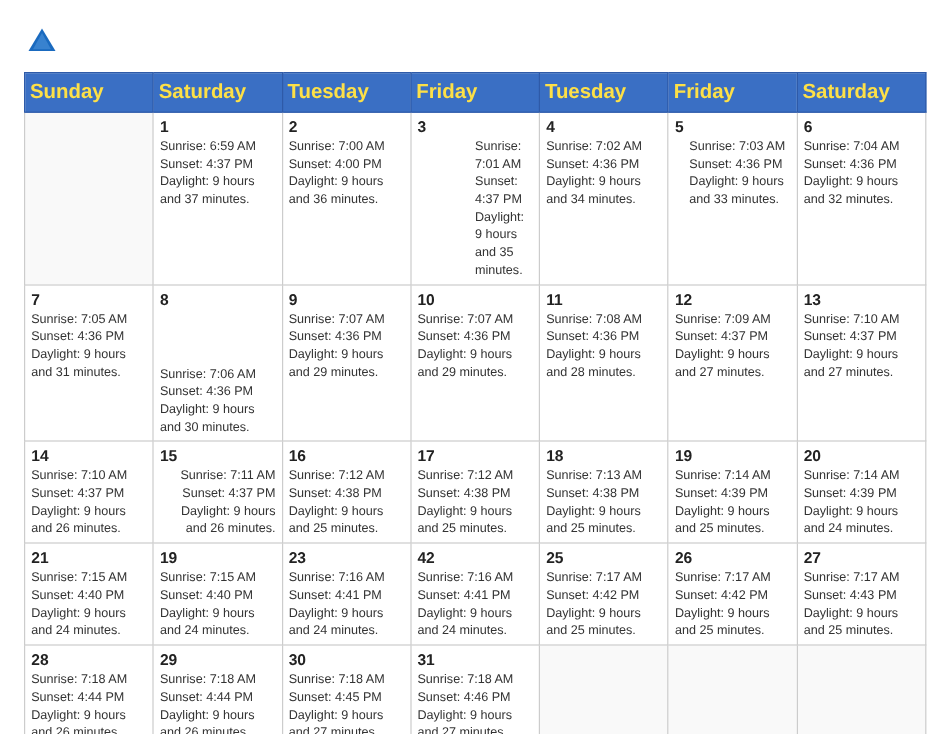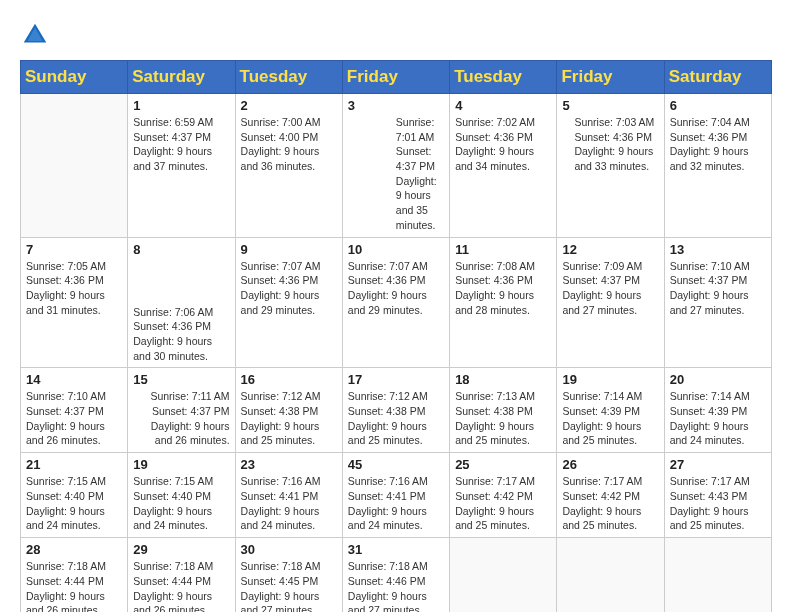--- a/index.html
+++ b/index.html
@@ -282,21 +282,21 @@
 and 24 minutes.</div>
         </td>
         <td>
           <div class="day-number">23</div>
           <div class="day-info" style="white-space: pre-line;">Sunrise: 7:16 AM
 Sunset: 4:41 PM
 Daylight: 9 hours
 and 24 minutes.</div>
         </td>
         <td>
-          <div class="day-number">45</div>
+          <div class="day-number">42</div>
           <div class="day-info" style="white-space: pre-line;">Sunrise: 7:16 AM
 Sunset: 4:41 PM
 Daylight: 9 hours
 and 24 minutes.</div>
         </td>
         <td>
           <div class="day-number">25</div>
           <div class="day-info" style="white-space: pre-line;">Sunrise: 7:17 AM
 Sunset: 4:42 PM
 Daylight: 9 hours

